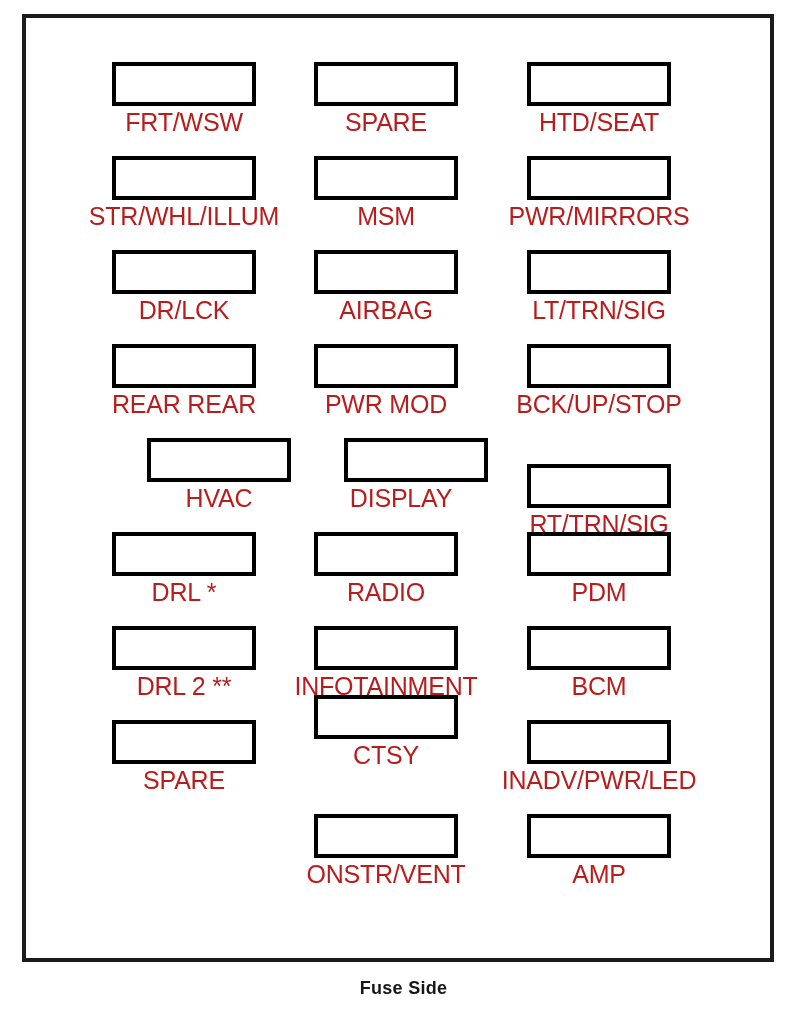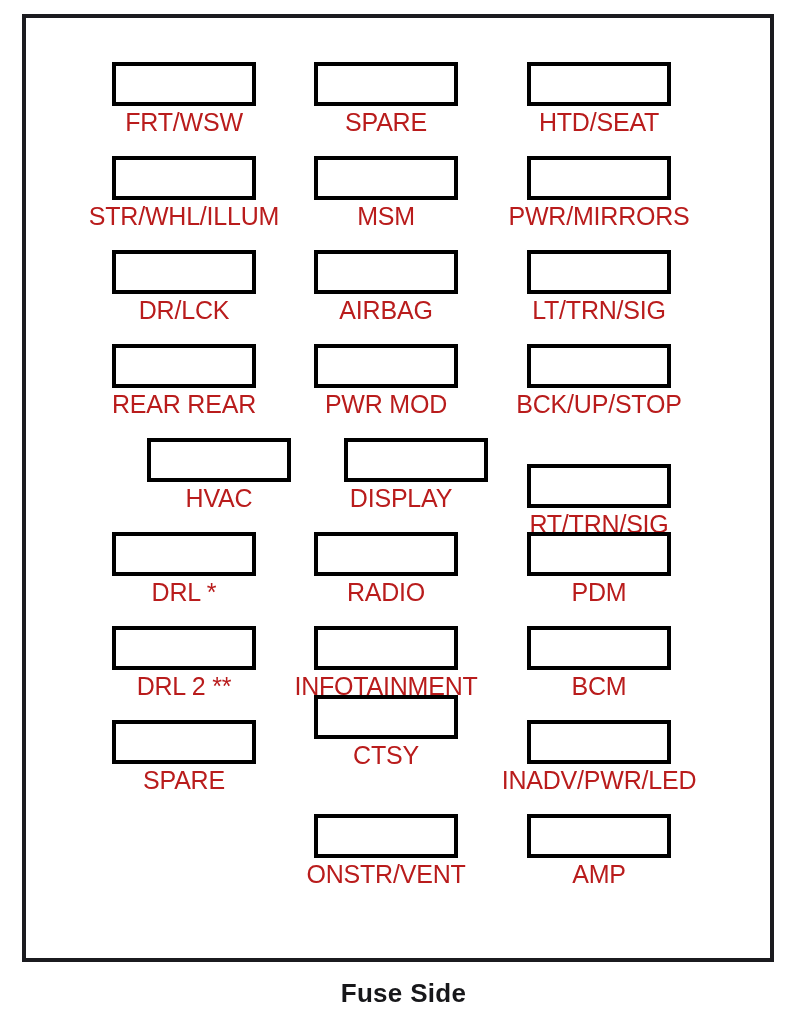--- a/index.html
+++ b/index.html
@@ -72,21 +72,21 @@
   }
 
   
   #fuse-side-caption {
     position: absolute;
     left: 0;
     top: 978px;
     width: 807px;
     text-align: center;
     font-family: "Liberation Sans", sans-serif;
-    font-size: 26px;
+    font-size: 18px;
     font-weight: bold;
     color: #17171a;
     letter-spacing: 0.3px;
   }
 </style>
 </head>
 <body>
 
 <div id="diagram-root">
 

